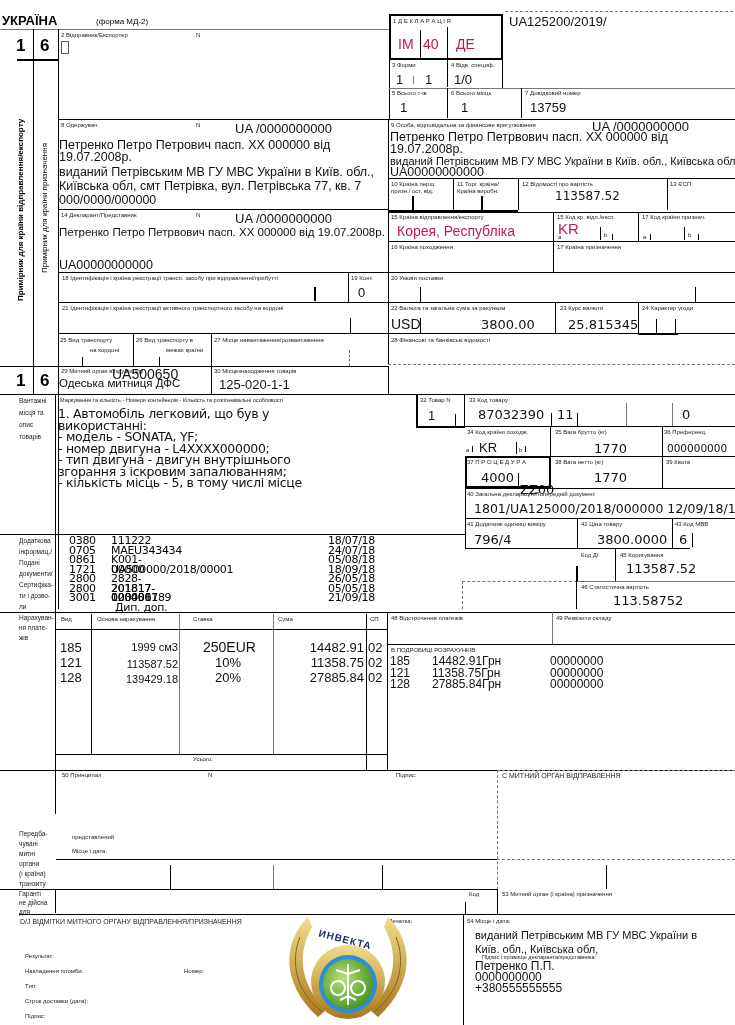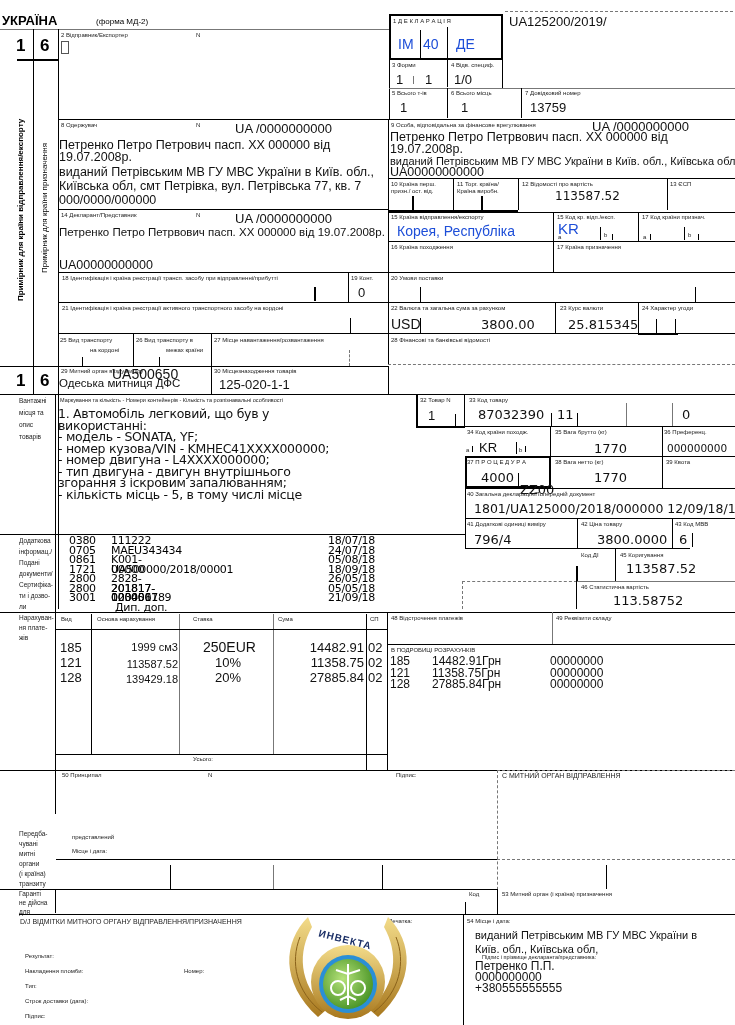--- a/index.html
+++ b/index.html
@@ -9,21 +9,21 @@
 .hl2{position:absolute;height:0;border-top:2px solid #000}
 .hg{position:absolute;height:0;border-top:1px solid #777}
 .hd{position:absolute;height:0;border-top:1px dashed #777}
 .vl{position:absolute;width:0;border-left:1px solid #000}
 .vl2{position:absolute;width:0;border-left:2px solid #000}
 .vg{position:absolute;width:0;border-left:1px solid #777}
 .vd{position:absolute;width:0;border-left:1px dashed #777}
 .lb{position:absolute;font-size:6px;color:#222;white-space:nowrap;line-height:7px}
 .t9{position:absolute;font-size:12px;white-space:nowrap;line-height:12px;color:#111}
 .t10{position:absolute;font-size:13px;white-space:nowrap;line-height:13px;color:#111}
-.t11{position:absolute;font-size:14px;white-space:nowrap;line-height:14px;color:#1d4ed8}
+.t11{position:absolute;font-size:14px;white-space:nowrap;line-height:14px;color:#be185d}
 .mono{font-family:"DejaVu Sans",sans-serif}
 .big{position:absolute;font-size:17px;font-weight:bold}
 .vt{position:absolute;writing-mode:vertical-rl;transform:rotate(180deg);font-size:8px;white-space:nowrap}
 .side{position:absolute;font-size:6.5px;line-height:12px;color:#222}
 .gd{position:absolute;font-size:12.5px;line-height:11.5px;font-family:"DejaVu Sans",sans-serif;letter-spacing:-0.3px;color:#111}
 </style>
 </head>
 <body>
 
 <div class="a" style="left:2px;top:13px;font-size:13px;font-weight:bold">УКРАЇНА</div>
@@ -199,21 +199,20 @@
   <div>місця та</div>
   <div>опис</div>
   <div>товарів</div>
 </div>
 <div class="vl" style="left:55px;top:394px;height:420px"></div>
 <div class="lb" style="left:60px;top:397px;font-size:5.5px">Маркування та кількість - Номери контейнерів - Кількість та розпізнавальні особливості</div>
 <div class="gd" style="left:58px;top:408px">
   <div>1. Автомобіль легковий, що був у</div>
   <div>використанні:</div>
   <div>- модель - SONATA, YF;</div>
-  <div>- номер кузова/VIN - KMHEC41XXXX000000;</div>
   <div>- номер двигуна - L4XXXX000000;</div>
   <div>- тип двигуна - двигун внутрішнього</div>
   <div>згорання з іскровим запалюванням;</div>
   <div>- кількість місць - 5, в тому числі місце</div>
 </div>
 
 <div class="a" style="left:416px;top:394px;width:49px;height:34px;border-left:2px solid #000;border-bottom:2px solid #000;border-right:1px solid #000"></div>
 <div class="lb" style="left:420px;top:397px">32 Товар N</div>
 <div class="t10" style="left:428px;top:409px">1</div>
 <div class="vl" style="left:455px;top:414px;height:12px"></div>

